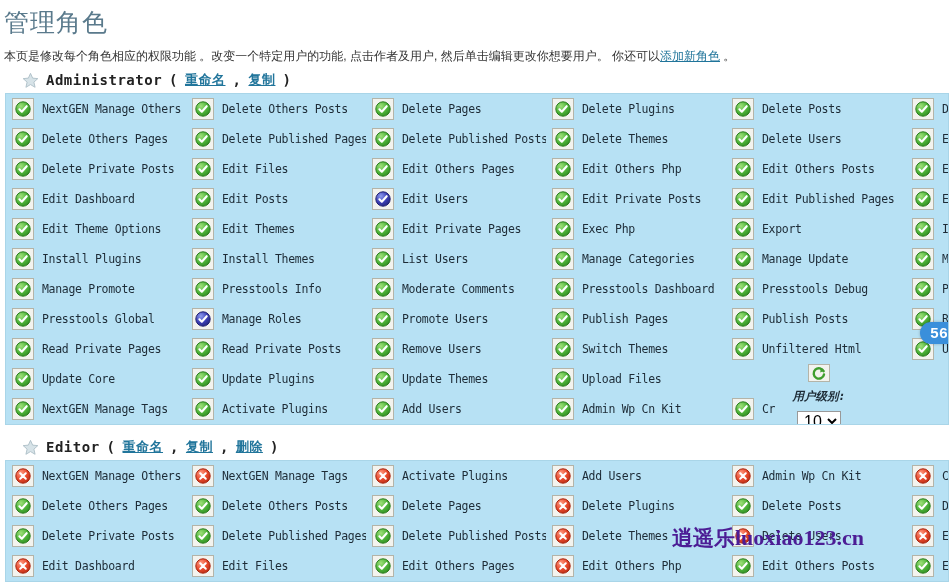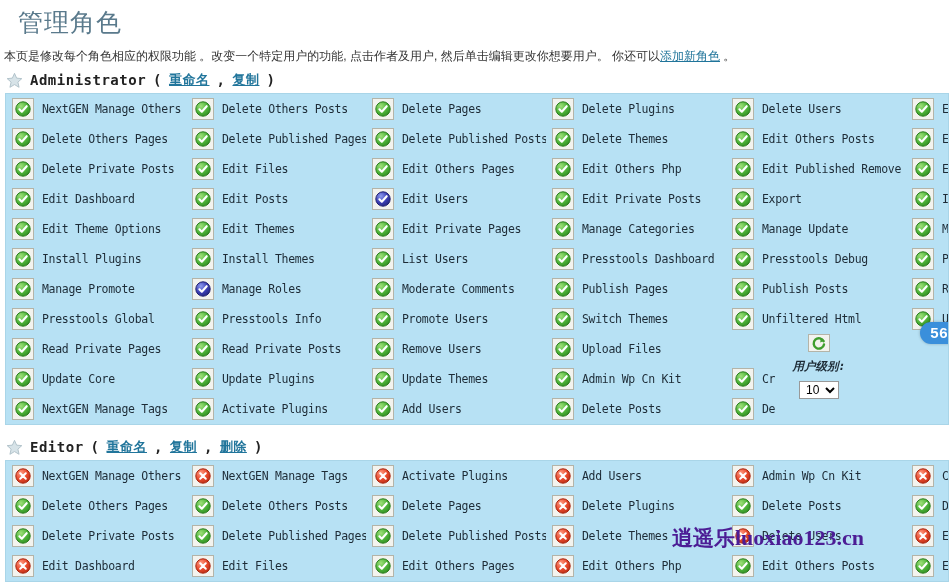--- a/index.html
+++ b/index.html
@@ -15,41 +15,41 @@
   }
   .page { position: relative; width: 950px; height: 583px; }
 
   
   .page-title {
     font-family: "Liberation Sans", sans-serif;
     font-size: 25px;
     font-weight: normal;
     color: #5a7a8c;
     margin: 0;
-    padding: 6px 0 0 18px;
+    padding: 6px 0 0 4px;
     letter-spacing: 1px;
   }
   .intro {
     font-size: 12px;
     color: #333;
     padding: 8px 0 0 4px;
     line-height: 18px;
     white-space: nowrap;
   }
   .intro a {
     color: #21759b;
     text-decoration: underline;
   }
 
   
   .role-head {
     display: flex;
     align-items: center;
     gap: 7px;
-    padding: 6px 0 4px 6px;
+    padding: 6px 0 4px 22px;
     font-family: "DejaVu Sans Mono", "Liberation Mono", monospace;
     font-size: 14px;
     font-weight: bold;
     color: #222;
     letter-spacing: 0.5px;
   }
   .role-head .star {
     width: 17px; height: 17px;
     display: inline-block;
     line-height: 17px;
@@ -127,21 +127,21 @@
   }
   .level-label {
     font-family: "DejaVu Sans Mono", "Liberation Mono", monospace;
     font-size: 11.5px;
     font-style: italic;
     font-weight: bold;
     color: #1d2b36;
   }
   .level-select {
     font-family: "Liberation Sans", sans-serif;
-    font-size: 12px;
+    font-size: 16px;
     border: 1px solid #999;
     background: #fff;
     height: 20px;
     padding: 0 2px;
   }
 
   
   .badge-56 {
     position: absolute;
     right: -10px;
@@ -469,20 +469,36 @@
                   <circle cx="8" cy="8" r="7.2" fill="url(#gg)" stroke="#2b7d1f" stroke-width="1"></circle>
                   <path d="M4.4 8.3 L6.8 10.7 L11.7 5.2" stroke="#ffffff" stroke-width="2.1" fill="none" stroke-linecap="round" stroke-linejoin="round"></path>
                 </svg>
               </span>
               <span class="cap-label">Install Themes</span>
             </div>
             <div class="cap-cell">
               <span class="cap-box">
                 <svg class="ic" viewBox="0 0 16 16">
                   <defs>
+                    <radialGradient id="gg" cx="35%" cy="30%" r="80%">
+                      <stop offset="0%" stop-color="#9fe07a"></stop>
+                      <stop offset="55%" stop-color="#4fb53a"></stop>
+                      <stop offset="100%" stop-color="#2e8a22"></stop>
+                    </radialGradient>
+                  </defs>
+                  <circle cx="8" cy="8" r="7.2" fill="url(#gg)" stroke="#2b7d1f" stroke-width="1"></circle>
+                  <path d="M4.4 8.3 L6.8 10.7 L11.7 5.2" stroke="#ffffff" stroke-width="2.1" fill="none" stroke-linecap="round" stroke-linejoin="round"></path>
+                </svg>
+              </span>
+              <span class="cap-label">Presstools Info</span>
+            </div>
+            <div class="cap-cell">
+              <span class="cap-box">
+                <svg class="ic" viewBox="0 0 16 16">
+                  <defs>
                     <radialGradient id="bg" cx="35%" cy="30%" r="80%">
                       <stop offset="0%" stop-color="#8e9cf0"></stop>
                       <stop offset="55%" stop-color="#3b3fb5"></stop>
                       <stop offset="100%" stop-color="#232679"></stop>
                     </radialGradient>
                   </defs>
                   <circle cx="8" cy="8" r="7.2" fill="url(#bg)" stroke="#1f2170" stroke-width="1"></circle>
                   <path d="M4.4 8.3 L6.8 10.7 L11.7 5.2" stroke="#ffffff" stroke-width="2.1" fill="none" stroke-linecap="round" stroke-linejoin="round"></path>
                 </svg>
               </span>
@@ -495,36 +511,20 @@
                     <radialGradient id="gg" cx="35%" cy="30%" r="80%">
                       <stop offset="0%" stop-color="#9fe07a"></stop>
                       <stop offset="55%" stop-color="#4fb53a"></stop>
                       <stop offset="100%" stop-color="#2e8a22"></stop>
                     </radialGradient>
                   </defs>
                   <circle cx="8" cy="8" r="7.2" fill="url(#gg)" stroke="#2b7d1f" stroke-width="1"></circle>
                   <path d="M4.4 8.3 L6.8 10.7 L11.7 5.2" stroke="#ffffff" stroke-width="2.1" fill="none" stroke-linecap="round" stroke-linejoin="round"></path>
                 </svg>
               </span>
-              <span class="cap-label">Presstools Info</span>
-            </div>
-            <div class="cap-cell">
-              <span class="cap-box">
-                <svg class="ic" viewBox="0 0 16 16">
-                  <defs>
-                    <radialGradient id="gg" cx="35%" cy="30%" r="80%">
-                      <stop offset="0%" stop-color="#9fe07a"></stop>
-                      <stop offset="55%" stop-color="#4fb53a"></stop>
-                      <stop offset="100%" stop-color="#2e8a22"></stop>
-                    </radialGradient>
-                  </defs>
-                  <circle cx="8" cy="8" r="7.2" fill="url(#gg)" stroke="#2b7d1f" stroke-width="1"></circle>
-                  <path d="M4.4 8.3 L6.8 10.7 L11.7 5.2" stroke="#ffffff" stroke-width="2.1" fill="none" stroke-linecap="round" stroke-linejoin="round"></path>
-                </svg>
-              </span>
               <span class="cap-label">Read Private Posts</span>
             </div>
             <div class="cap-cell">
               <span class="cap-box">
                 <svg class="ic" viewBox="0 0 16 16">
                   <defs>
                     <radialGradient id="gg" cx="35%" cy="30%" r="80%">
                       <stop offset="0%" stop-color="#9fe07a"></stop>
                       <stop offset="55%" stop-color="#4fb53a"></stop>
                       <stop offset="100%" stop-color="#2e8a22"></stop>
@@ -799,20 +799,36 @@
                     <radialGradient id="gg" cx="35%" cy="30%" r="80%">
                       <stop offset="0%" stop-color="#9fe07a"></stop>
                       <stop offset="55%" stop-color="#4fb53a"></stop>
                       <stop offset="100%" stop-color="#2e8a22"></stop>
                     </radialGradient>
                   </defs>
                   <circle cx="8" cy="8" r="7.2" fill="url(#gg)" stroke="#2b7d1f" stroke-width="1"></circle>
                   <path d="M4.4 8.3 L6.8 10.7 L11.7 5.2" stroke="#ffffff" stroke-width="2.1" fill="none" stroke-linecap="round" stroke-linejoin="round"></path>
                 </svg>
               </span>
+              <span class="cap-label">Exec Php</span>
+            </div>
+            <div class="cap-cell">
+              <span class="cap-box">
+                <svg class="ic" viewBox="0 0 16 16">
+                  <defs>
+                    <radialGradient id="gg" cx="35%" cy="30%" r="80%">
+                      <stop offset="0%" stop-color="#9fe07a"></stop>
+                      <stop offset="55%" stop-color="#4fb53a"></stop>
+                      <stop offset="100%" stop-color="#2e8a22"></stop>
+                    </radialGradient>
+                  </defs>
+                  <circle cx="8" cy="8" r="7.2" fill="url(#gg)" stroke="#2b7d1f" stroke-width="1"></circle>
+                  <path d="M4.4 8.3 L6.8 10.7 L11.7 5.2" stroke="#ffffff" stroke-width="2.1" fill="none" stroke-linecap="round" stroke-linejoin="round"></path>
+                </svg>
+              </span>
               <span class="cap-label">Manage Categories</span>
             </div>
             <div class="cap-cell">
               <span class="cap-box">
                 <svg class="ic" viewBox="0 0 16 16">
                   <defs>
                     <radialGradient id="gg" cx="35%" cy="30%" r="80%">
                       <stop offset="0%" stop-color="#9fe07a"></stop>
                       <stop offset="55%" stop-color="#4fb53a"></stop>
                       <stop offset="100%" stop-color="#2e8a22"></stop>
@@ -943,21 +959,21 @@
                     <radialGradient id="gg" cx="35%" cy="30%" r="80%">
                       <stop offset="0%" stop-color="#9fe07a"></stop>
                       <stop offset="55%" stop-color="#4fb53a"></stop>
                       <stop offset="100%" stop-color="#2e8a22"></stop>
                     </radialGradient>
                   </defs>
                   <circle cx="8" cy="8" r="7.2" fill="url(#gg)" stroke="#2b7d1f" stroke-width="1"></circle>
                   <path d="M4.4 8.3 L6.8 10.7 L11.7 5.2" stroke="#ffffff" stroke-width="2.1" fill="none" stroke-linecap="round" stroke-linejoin="round"></path>
                 </svg>
               </span>
-              <span class="cap-label">Edit Published Remove</span>
+              <span class="cap-label">Edit Published Pages</span>
             </div>
             <div class="cap-cell">
               <span class="cap-box">
                 <svg class="ic" viewBox="0 0 16 16">
                   <defs>
                     <radialGradient id="gg" cx="35%" cy="30%" r="80%">
                       <stop offset="0%" stop-color="#9fe07a"></stop>
                       <stop offset="55%" stop-color="#4fb53a"></stop>
                       <stop offset="100%" stop-color="#2e8a22"></stop>
                     </radialGradient>

